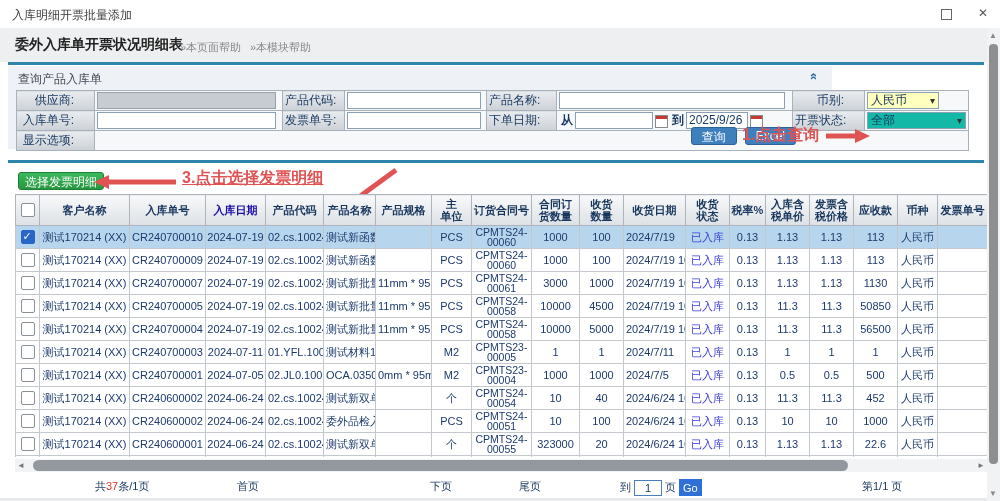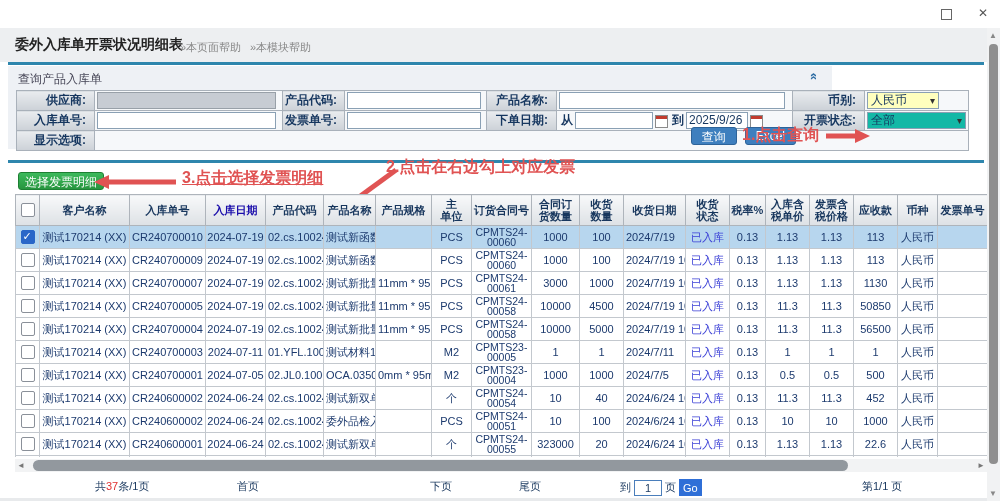--- a/index.html
+++ b/index.html
@@ -21,22 +21,22 @@
   .rule{position:absolute;left:8px;width:976px;background:#2e86ad;}
   .rule1{top:62px;height:3px;}
   .rule2{top:160px;height:3px;}
   
   .q-panel{position:absolute;top:66px;left:8px;width:824px;height:83px;background:#eef1f5;}
   .q-title{position:absolute;left:10px;top:5px;font-size:12px;color:#445;}
   .collapse{position:absolute;right:16px;top:3px;color:#2e6da4;font-size:13px;font-weight:bold;
     transform:rotate(-90deg);}
   table.qform{position:absolute;left:8px;top:24px;width:952px;border-collapse:collapse;table-layout:fixed;}
   .qform td{height:19px;border:1px solid #a9b1ba;padding:0 2px;overflow:hidden;white-space:nowrap;}
-  .qform td.lbl{background:linear-gradient(#e9ecef,#ccd1d7);color:#15365f;font-weight:bold;
-    text-align:right;padding-right:8px;font-size:12px;}
+  .qform td.lbl{background:linear-gradient(#e9ecef,#ccd1d7);color:#15365f;font-weight:normal;
+    text-align:right;padding-right:20px;font-size:12px;}
   .qform td.val{background:#f6f8fa;}
   .txt{box-sizing:border-box;width:98%;height:17px;border:1px solid #8aa0b4;background:#fff;
     font-family:inherit;font-size:12px;color:#15365f;padding:0 2px;}
   .txt.disabled{background:#c7ccd3;border-color:#98a0a8;}
   .txt.date{width:78px;} .txt.date2{width:62px;}
   .fromto{color:#15365f;font-weight:bold;margin:0 2px;}
   .cal{display:inline-block;width:11px;height:11px;border:1px solid #8a8a8a;background:#fff;
     vertical-align:middle;position:relative;margin:0 2px;}
   .cal::before{content:"";position:absolute;left:0;top:0;right:0;height:3px;background:#c23b2e;}
   .fsel{box-sizing:border-box;height:17px;border:1px solid #8aa0b4;background:#14b8a6;display:flex;
@@ -92,20 +92,21 @@
   .varrow{position:absolute;left:2px;font-size:8px;color:#888;}
   .varrow.u{top:3px;} .varrow.d{bottom:3px;}
   .bottom-strip{position:absolute;left:0;right:13px;bottom:0;height:3px;background:#e8eaec;}
 </style>
 </head>
 <body>
 
 <div class="screen">
 
   <div class="win-bar">
+    <span class="win-title">入库明细开票批量添加</span>
     <span class="win-min"></span>
     <span class="win-close">✕</span>
   </div>
 
   <div class="app-header">
     <span class="app-title">委外入库单开票状况明细表</span>
     <span class="help-link hl1">»本页面帮助</span>
     <span class="help-link hl2">»本模块帮助</span>
   </div>
 
@@ -177,21 +178,20 @@
   </svg>
 
   <div class="rule rule2"></div>
 
   <button class="btn-green">选择发票明细</button>
   <svg class="arrow-svg" style="left:94px;top:174px;" width="82" height="16">
     <polygon points="0,8 15,1 15,15" fill="#e05353"></polygon>
     <line x1="14" y1="8" x2="82" y2="8" stroke="#e05353" stroke-width="5"></line>
   </svg>
   <span class="annot a3">3.点击选择发票明细</span>
-  <span class="annot a2">2.点击在右边勾上对应发票</span>
   <svg class="arrow-svg" style="left:330px;top:164px;" width="76" height="56">
     <line x1="66" y1="6" x2="14" y2="44" stroke="#e05353" stroke-width="5"></line>
     <polygon points="6,50 11.6,37.3 19.8,48.5" fill="#e05353"></polygon>
   </svg>
 
   <div class="tbl-wrap">
     <table class="grid">
         <colgroup>
           <col style="width: 24px;">
           <col style="width: 90px;">

